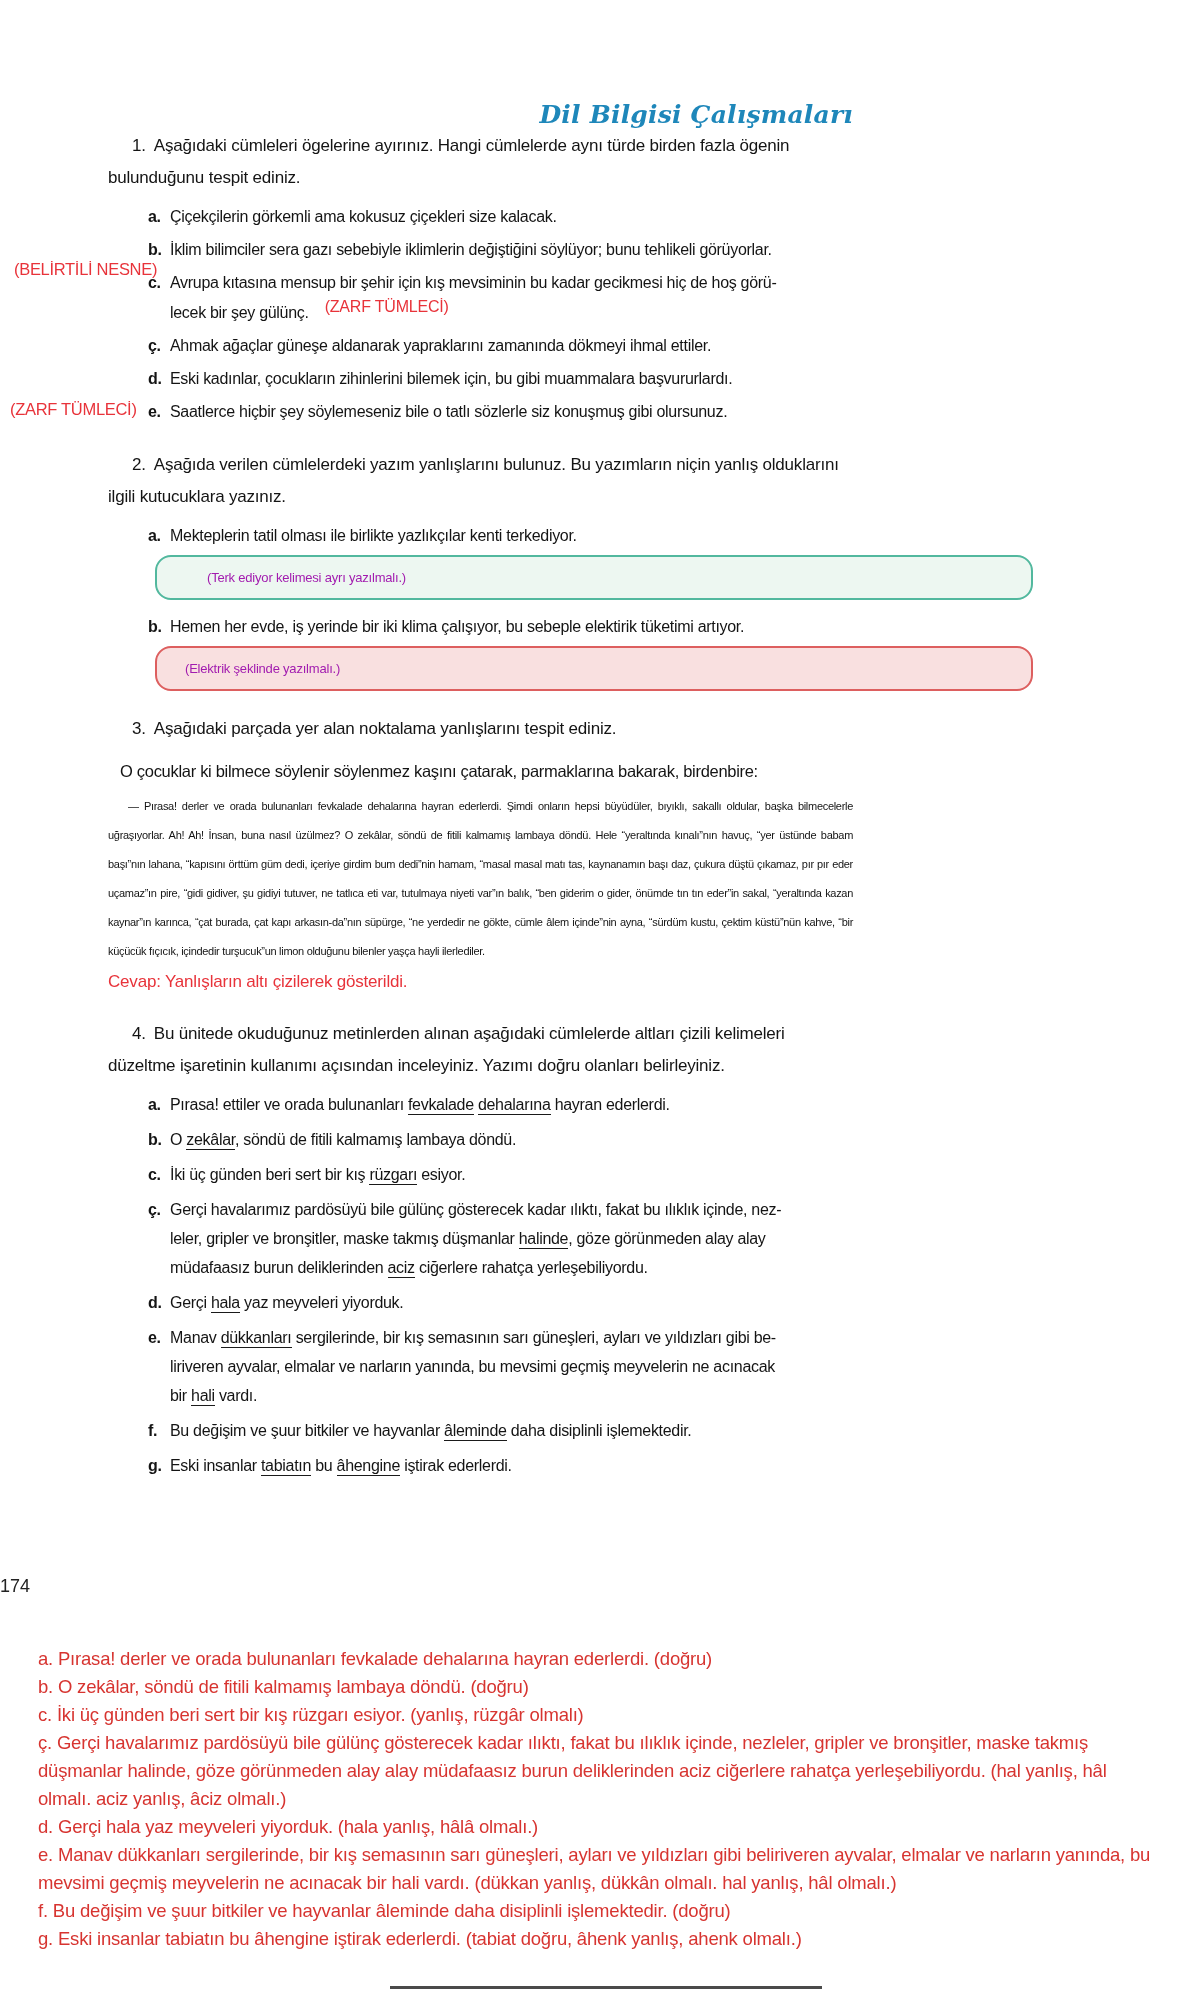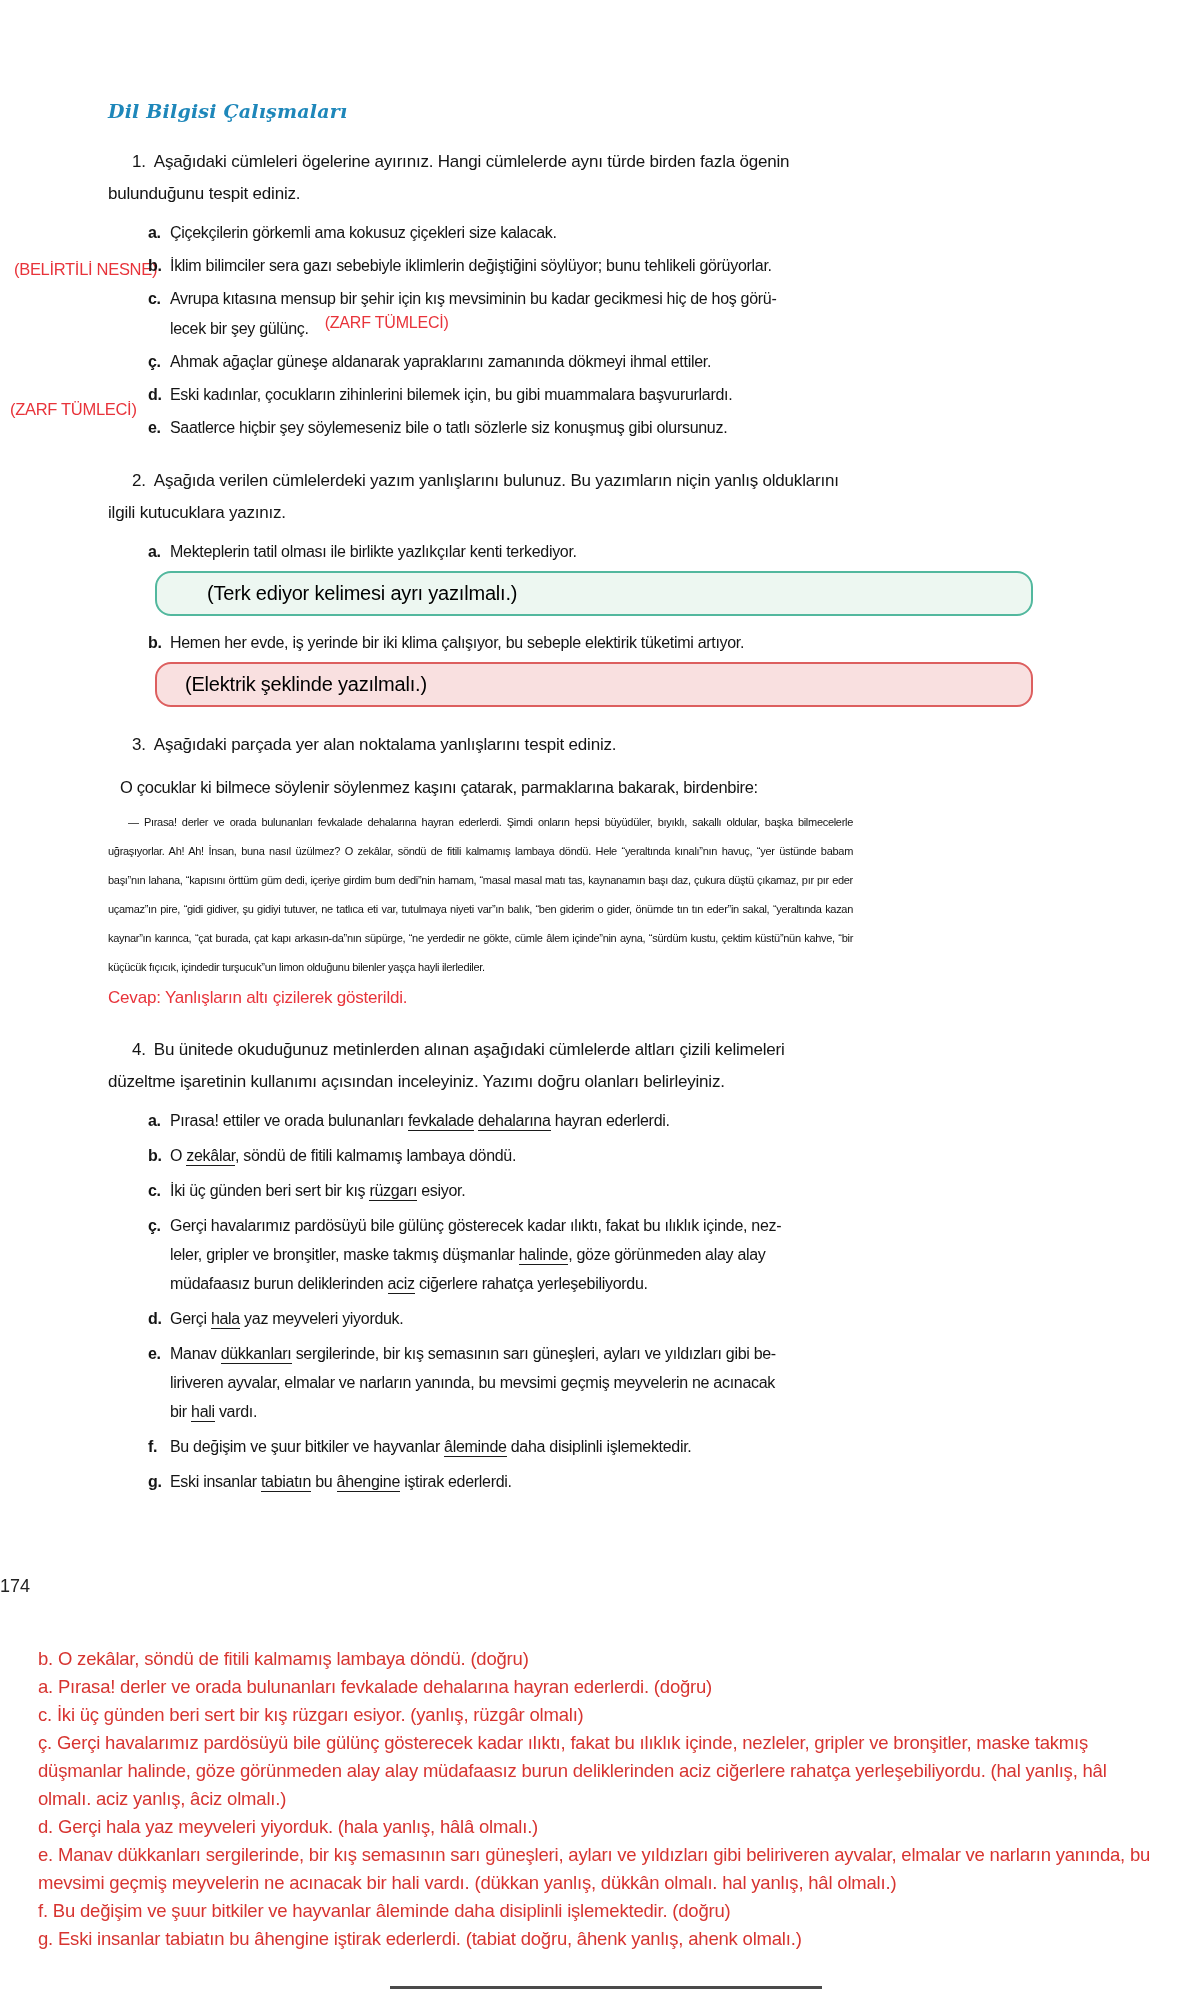--- a/index.html
+++ b/index.html
@@ -1,37 +1,37 @@
 <!DOCTYPE html>
 <html><head>
 <meta charset="utf-8">
 <style>
   html,body { margin:0; padding:0; background:#fff; }
   .page { position:relative; width:1180px; height:1992px; background:#ffffff;
           font-family:"Liberation Sans", sans-serif; color:#141414; overflow:hidden; }
   .content { position:absolute; left:108px; top:100px; width:745px; }
-  .title { text-align:left; font-family:"DejaVu Serif", serif; font-style:italic;
-           font-weight:bold; font-size:19px; color:#1e87ba; margin:0 0 24px 0; letter-spacing:0.2px; }
+  .title { text-align:right; font-family:"DejaVu Serif", serif; font-style:italic;
+           font-weight:bold; font-size:25px; color:#1e87ba; margin:0 0 1px 0; letter-spacing:0.2px; }
   .question { font-weight:normal; font-size:17px; line-height:32px; margin:0;
               text-indent:24px; letter-spacing:-0.2px; }
   .qtext { margin-left:8px; }
   .items { margin:8px 0 0 0; }
   .item { position:relative; padding-left:62px; font-size:16px; letter-spacing:-0.3px;
           line-height:30px; margin-bottom:3px; }
   .item > .lbl { position:absolute; left:40px; font-weight:bold; }
   .sec { margin-bottom:22px; }
   .ann-inline { color:#e8333a; margin-left:16px; position:relative; top:-6px;
                 font-size:16px; letter-spacing:-0.2px; white-space:nowrap; }
   .margin-note { position:absolute; color:#e8333a; font-size:16.5px; letter-spacing:-0.3px;
                  white-space:nowrap; }
   .mn1 { left:14px; top:260px; }
   .mn2 { left:10px; top:400px; }
   .ansbox { box-sizing:border-box; width:878px; height:45px; border-radius:16px;
-            margin:4px 0 12px 47px; display:flex; align-items:center; font-size:20px;
-            color:#000000; letter-spacing:-0.2px; }
+            margin:4px 0 12px 47px; display:flex; align-items:center; font-size:13px;
+            color:#a21caf; letter-spacing:-0.2px; }
   .teal { background:#edf7f1; border:2px solid #52b89e; padding-left:50px; }
   .pink { background:#f9e0e0; border:2px solid #dd5f5f; padding-left:28px; }
   .para1 { margin:12px 0 0 0; text-indent:12px; font-size:16.5px; letter-spacing:-0.3px; line-height:29px; }
   .para2 { margin:6px 0 0 0; text-indent:20px; font-size:11px; letter-spacing:-0.3px;
            line-height:29px; text-align:justify; }
   .cevap { color:#e8333a; font-size:17px; margin:2px 0 4px 0; line-height:28px; letter-spacing:-0.2px; }
   .q4items .item { line-height:29px; margin-bottom:6px; }
   .u { border-bottom:1.5px solid #1a1a1a; padding-bottom:1px; }
   .pagenum { position:absolute; top:1576px; left:0; width:1150px; text-align:left;
              font-size:18px; color:#222; }
@@ -146,22 +146,22 @@
           <span><span>Eski insanlar </span><span class="u">tabiatın</span><span> bu </span><span class="u">âhengine</span><span> iştirak ederlerdi.</span></span>
         </div>
       </div>
     </div>
 
   </div>
 
   <div class="pagenum">174</div>
 
   <div class="answers">
+    <p>a. Pırasa! derler ve orada bulunanları fevkalade dehalarına hayran ederlerdi. (doğru)</p>
     <p>b. O zekâlar, söndü de fitili kalmamış lambaya döndü. (doğru)</p>
-    <p>a. Pırasa! derler ve orada bulunanları fevkalade dehalarına hayran ederlerdi. (doğru)</p>
     <p>c. İki üç günden beri sert bir kış rüzgarı esiyor. (yanlış, rüzgâr olmalı)</p>
     <p>ç. Gerçi havalarımız pardösüyü bile gülünç gösterecek kadar ılıktı, fakat bu ılıklık içinde, nezleler, gripler ve bronşitler, maske takmış düşmanlar halinde, göze görünmeden alay alay müdafaasız burun deliklerinden aciz ciğerlere rahatça yerleşebiliyordu. (hal yanlış, hâl olmalı. aciz yanlış, âciz olmalı.)</p>
     <p>d. Gerçi hala yaz meyveleri yiyorduk. (hala yanlış, hâlâ olmalı.)</p>
     <p>e. Manav dükkanları sergilerinde, bir kış semasının sarı güneşleri, ayları ve yıldızları gibi beliriveren ayvalar, elmalar ve narların yanında, bu mevsimi geçmiş meyvelerin ne acınacak bir hali vardı. (dükkan yanlış, dükkân olmalı. hal yanlış, hâl olmalı.)</p>
     <p>f. Bu değişim ve şuur bitkiler ve hayvanlar âleminde daha disiplinli işlemektedir. (doğru)</p>
     <p>g. Eski insanlar tabiatın bu âhengine iştirak ederlerdi. (tabiat doğru, âhenk yanlış, ahenk olmalı.)</p>
   </div>
 
   <div class="cropped-underline"></div>
 

